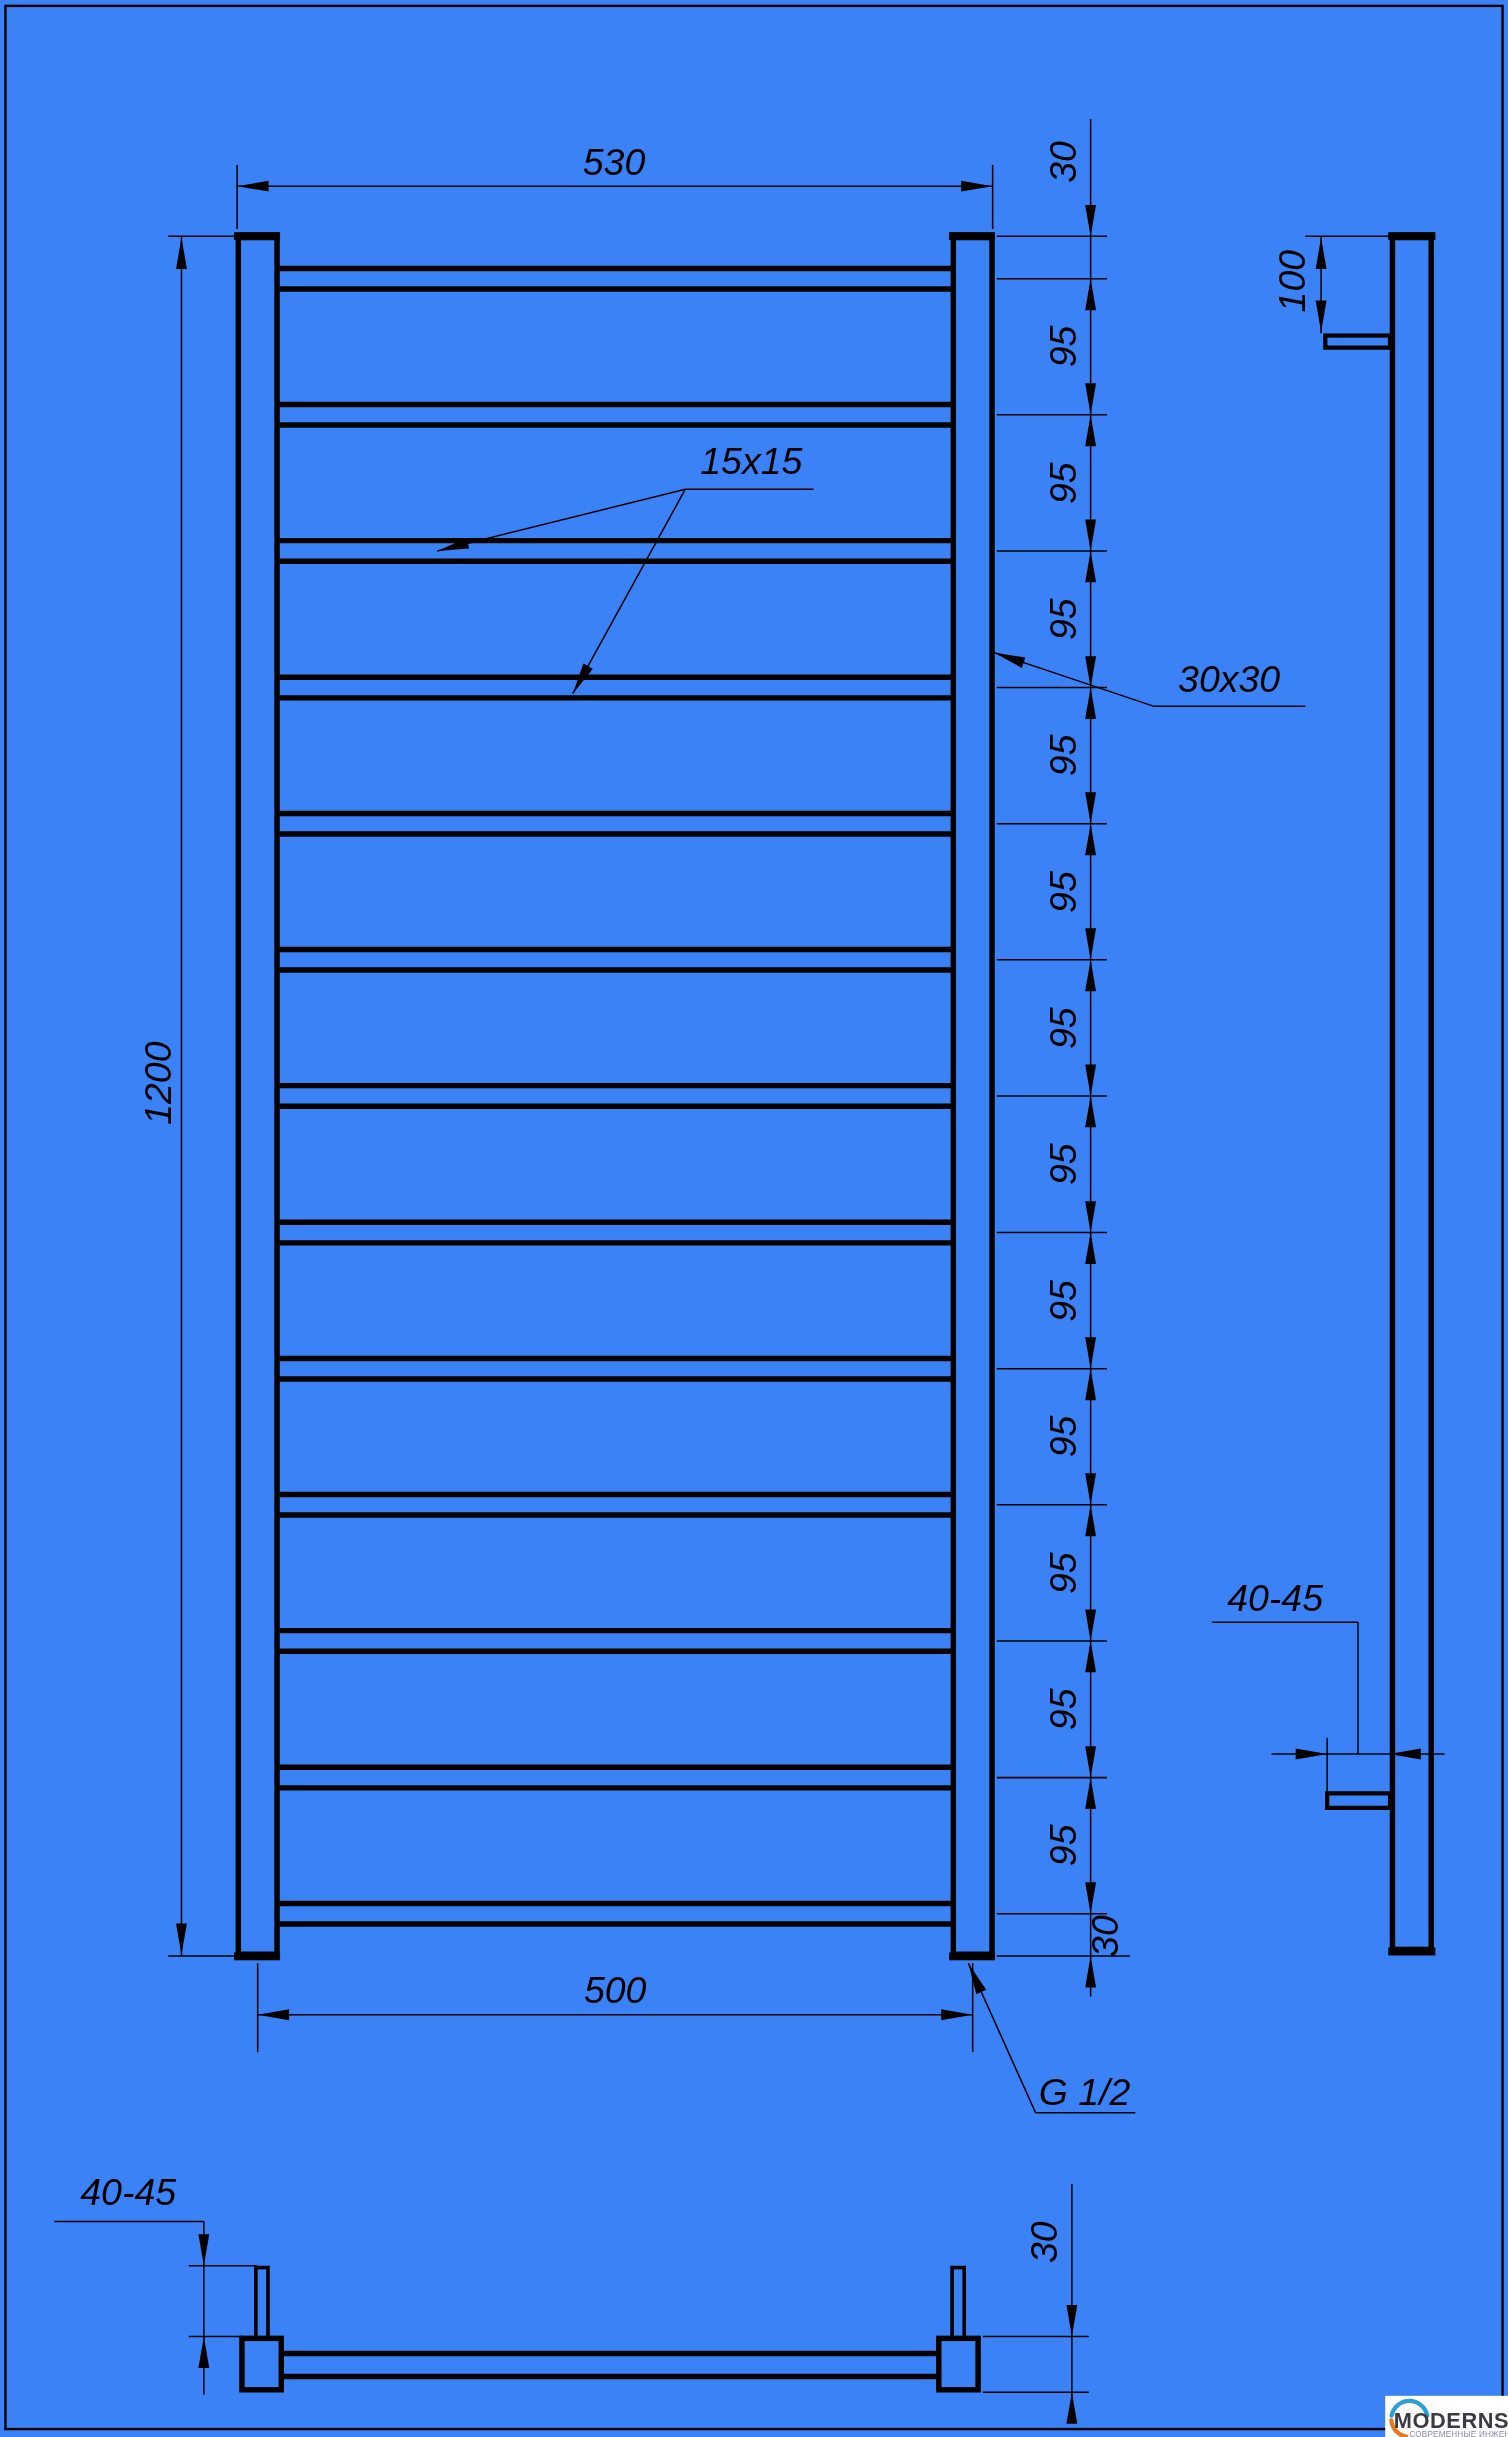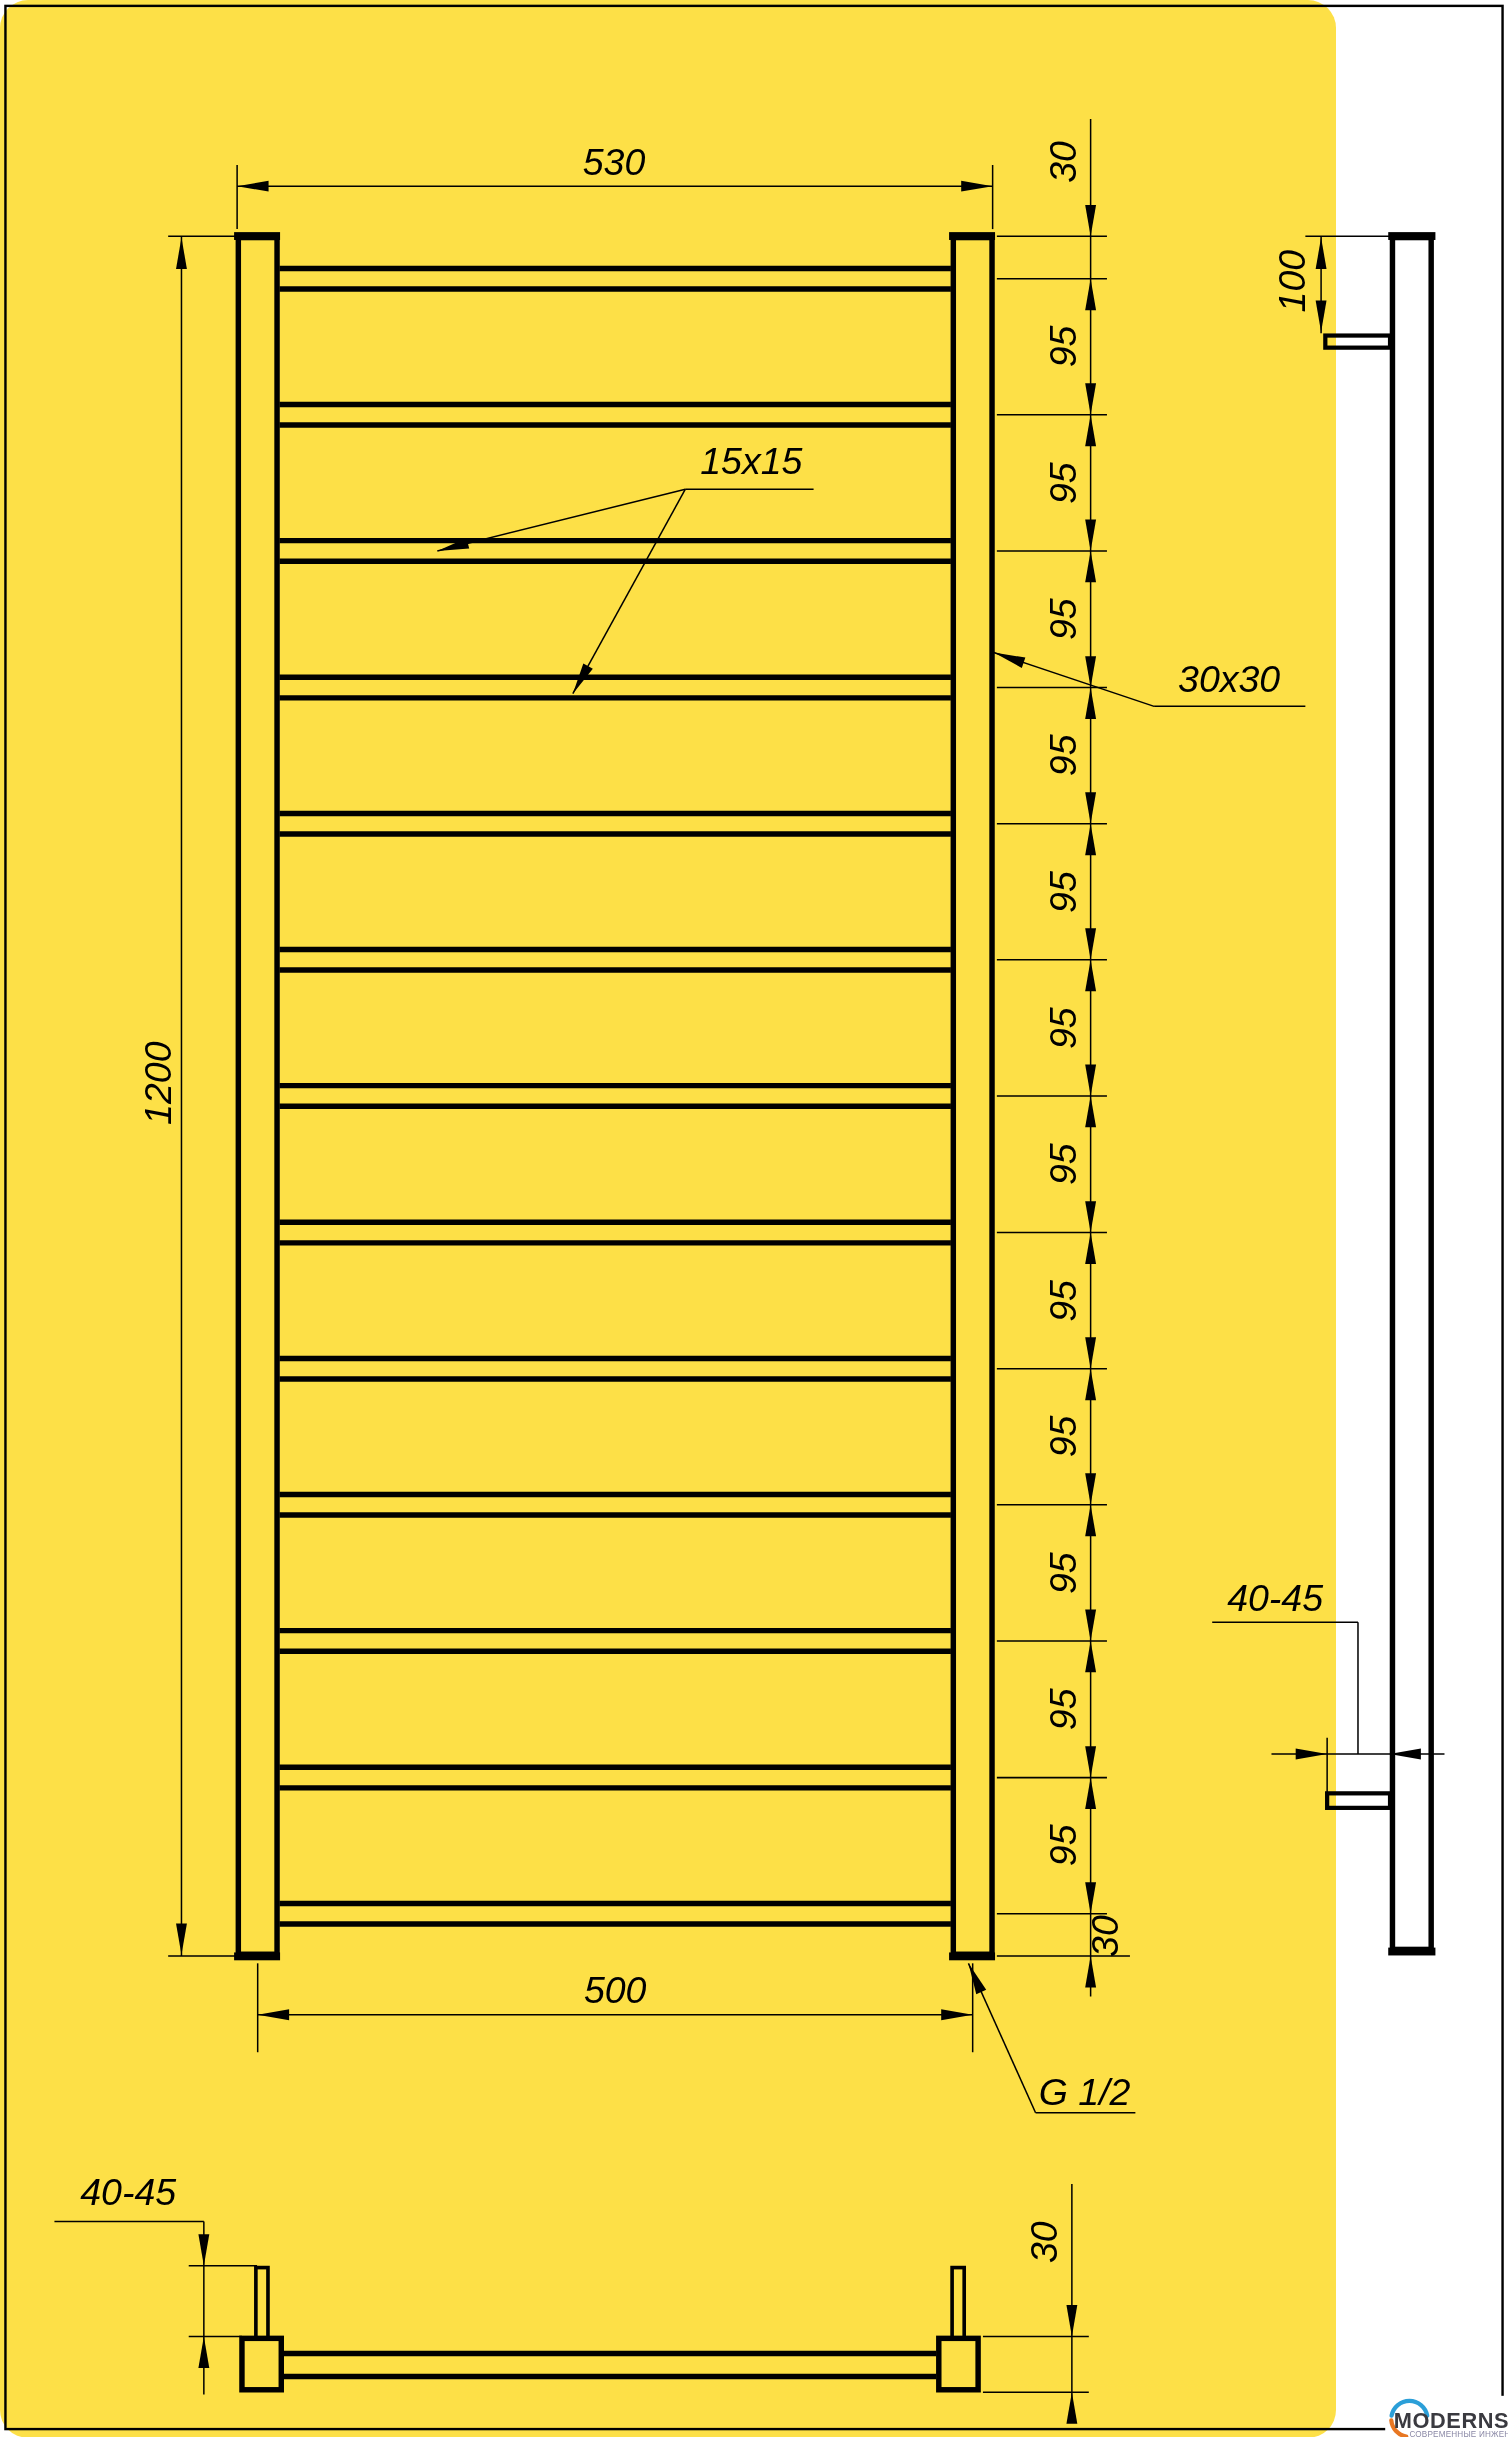--- a/index.html
+++ b/index.html
@@ -1,16 +1,16 @@
 <!DOCTYPE html>
 <html style="font-size:9.7px"><head>
 <meta charset="utf-8">
 <style>
   html,body{margin:0;padding:0;background:#ffffff;}
-  .sheet{width:1336px;height:2438px;position:relative;background:#fde047;border-radius:28px;}
+  .sheet{width:1508px;height:2438px;position:relative;background:#3b82f6;}
   svg{display:block;}
   .thick{stroke:#000;stroke-width:9;fill:none;}
   .thick7{stroke:#000;stroke-width:7;fill:none;}
   .thick6{stroke:#000;stroke-width:6;fill:none;}
   .thin{stroke:#000;stroke-width:2.5;fill:none;}
   .border{stroke:#000;stroke-width:4;fill:none;}
   .cap{fill:#000;stroke:none;}
   .arrow{fill:#000;stroke:none;}
   .dimtext{font-family:"Liberation Sans",sans-serif;font-style:italic;font-size:62px;fill:#000;}
   .brand{font-family:"Liberation Sans",sans-serif;font-weight:bold;font-size:36px;letter-spacing:1px;}

